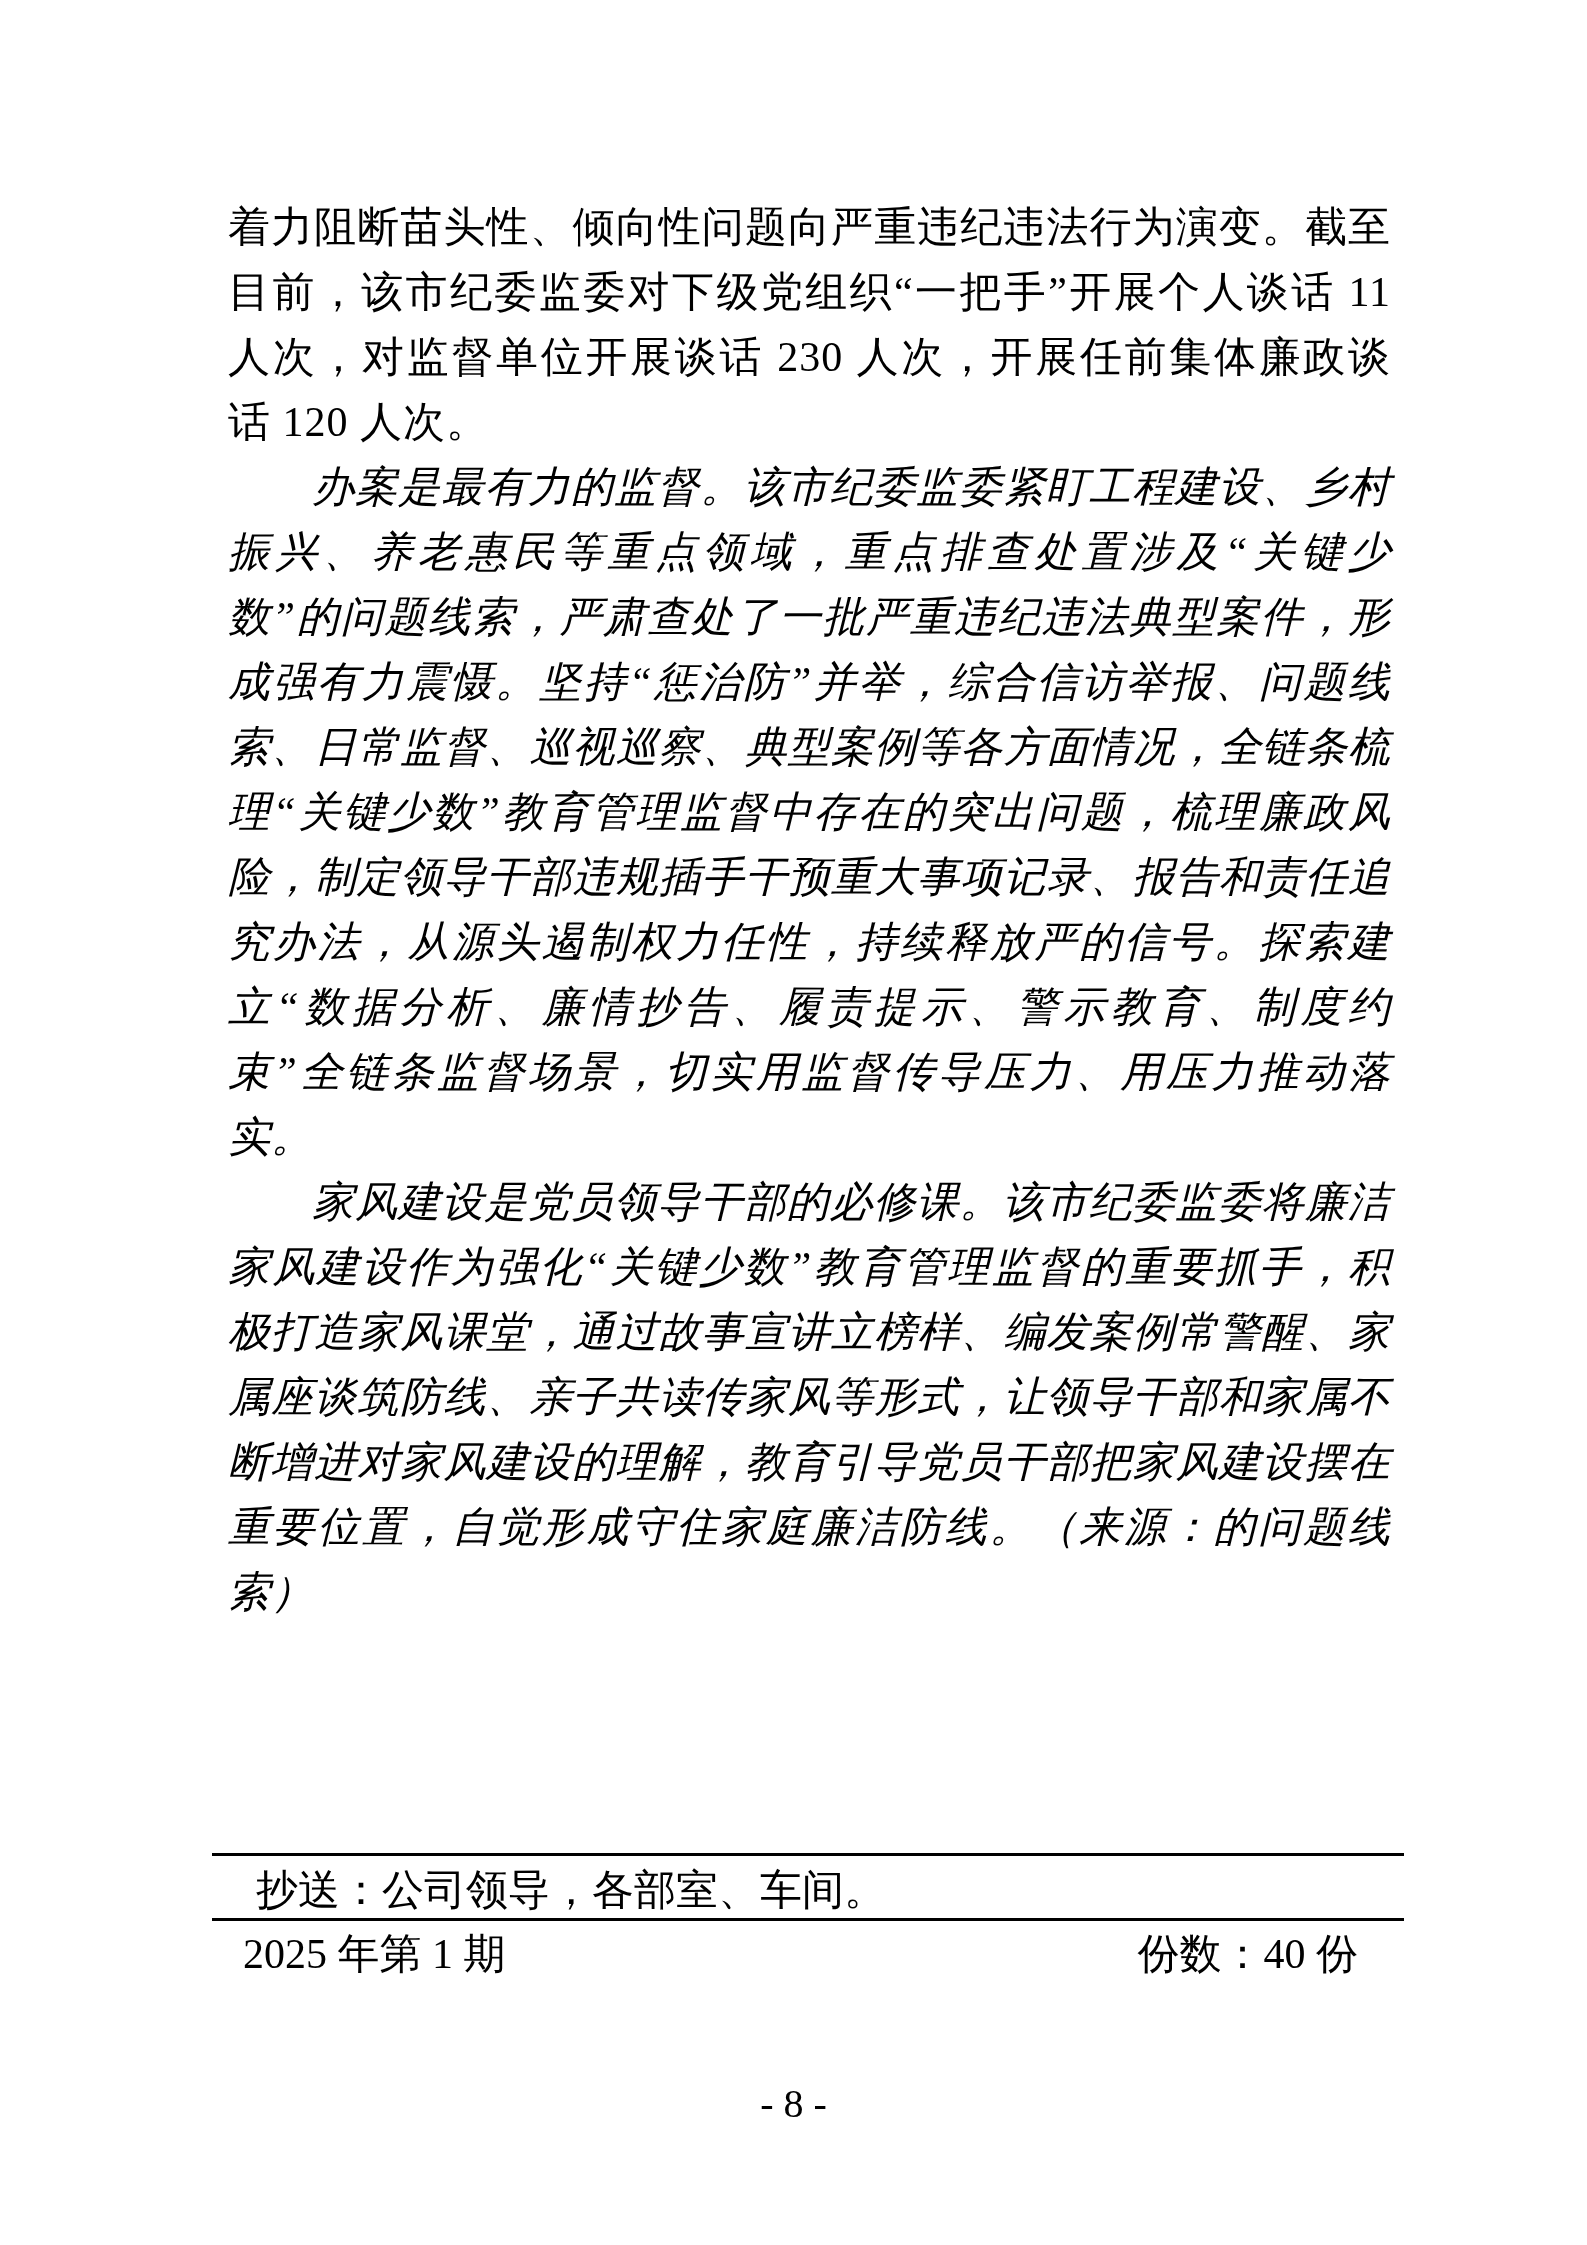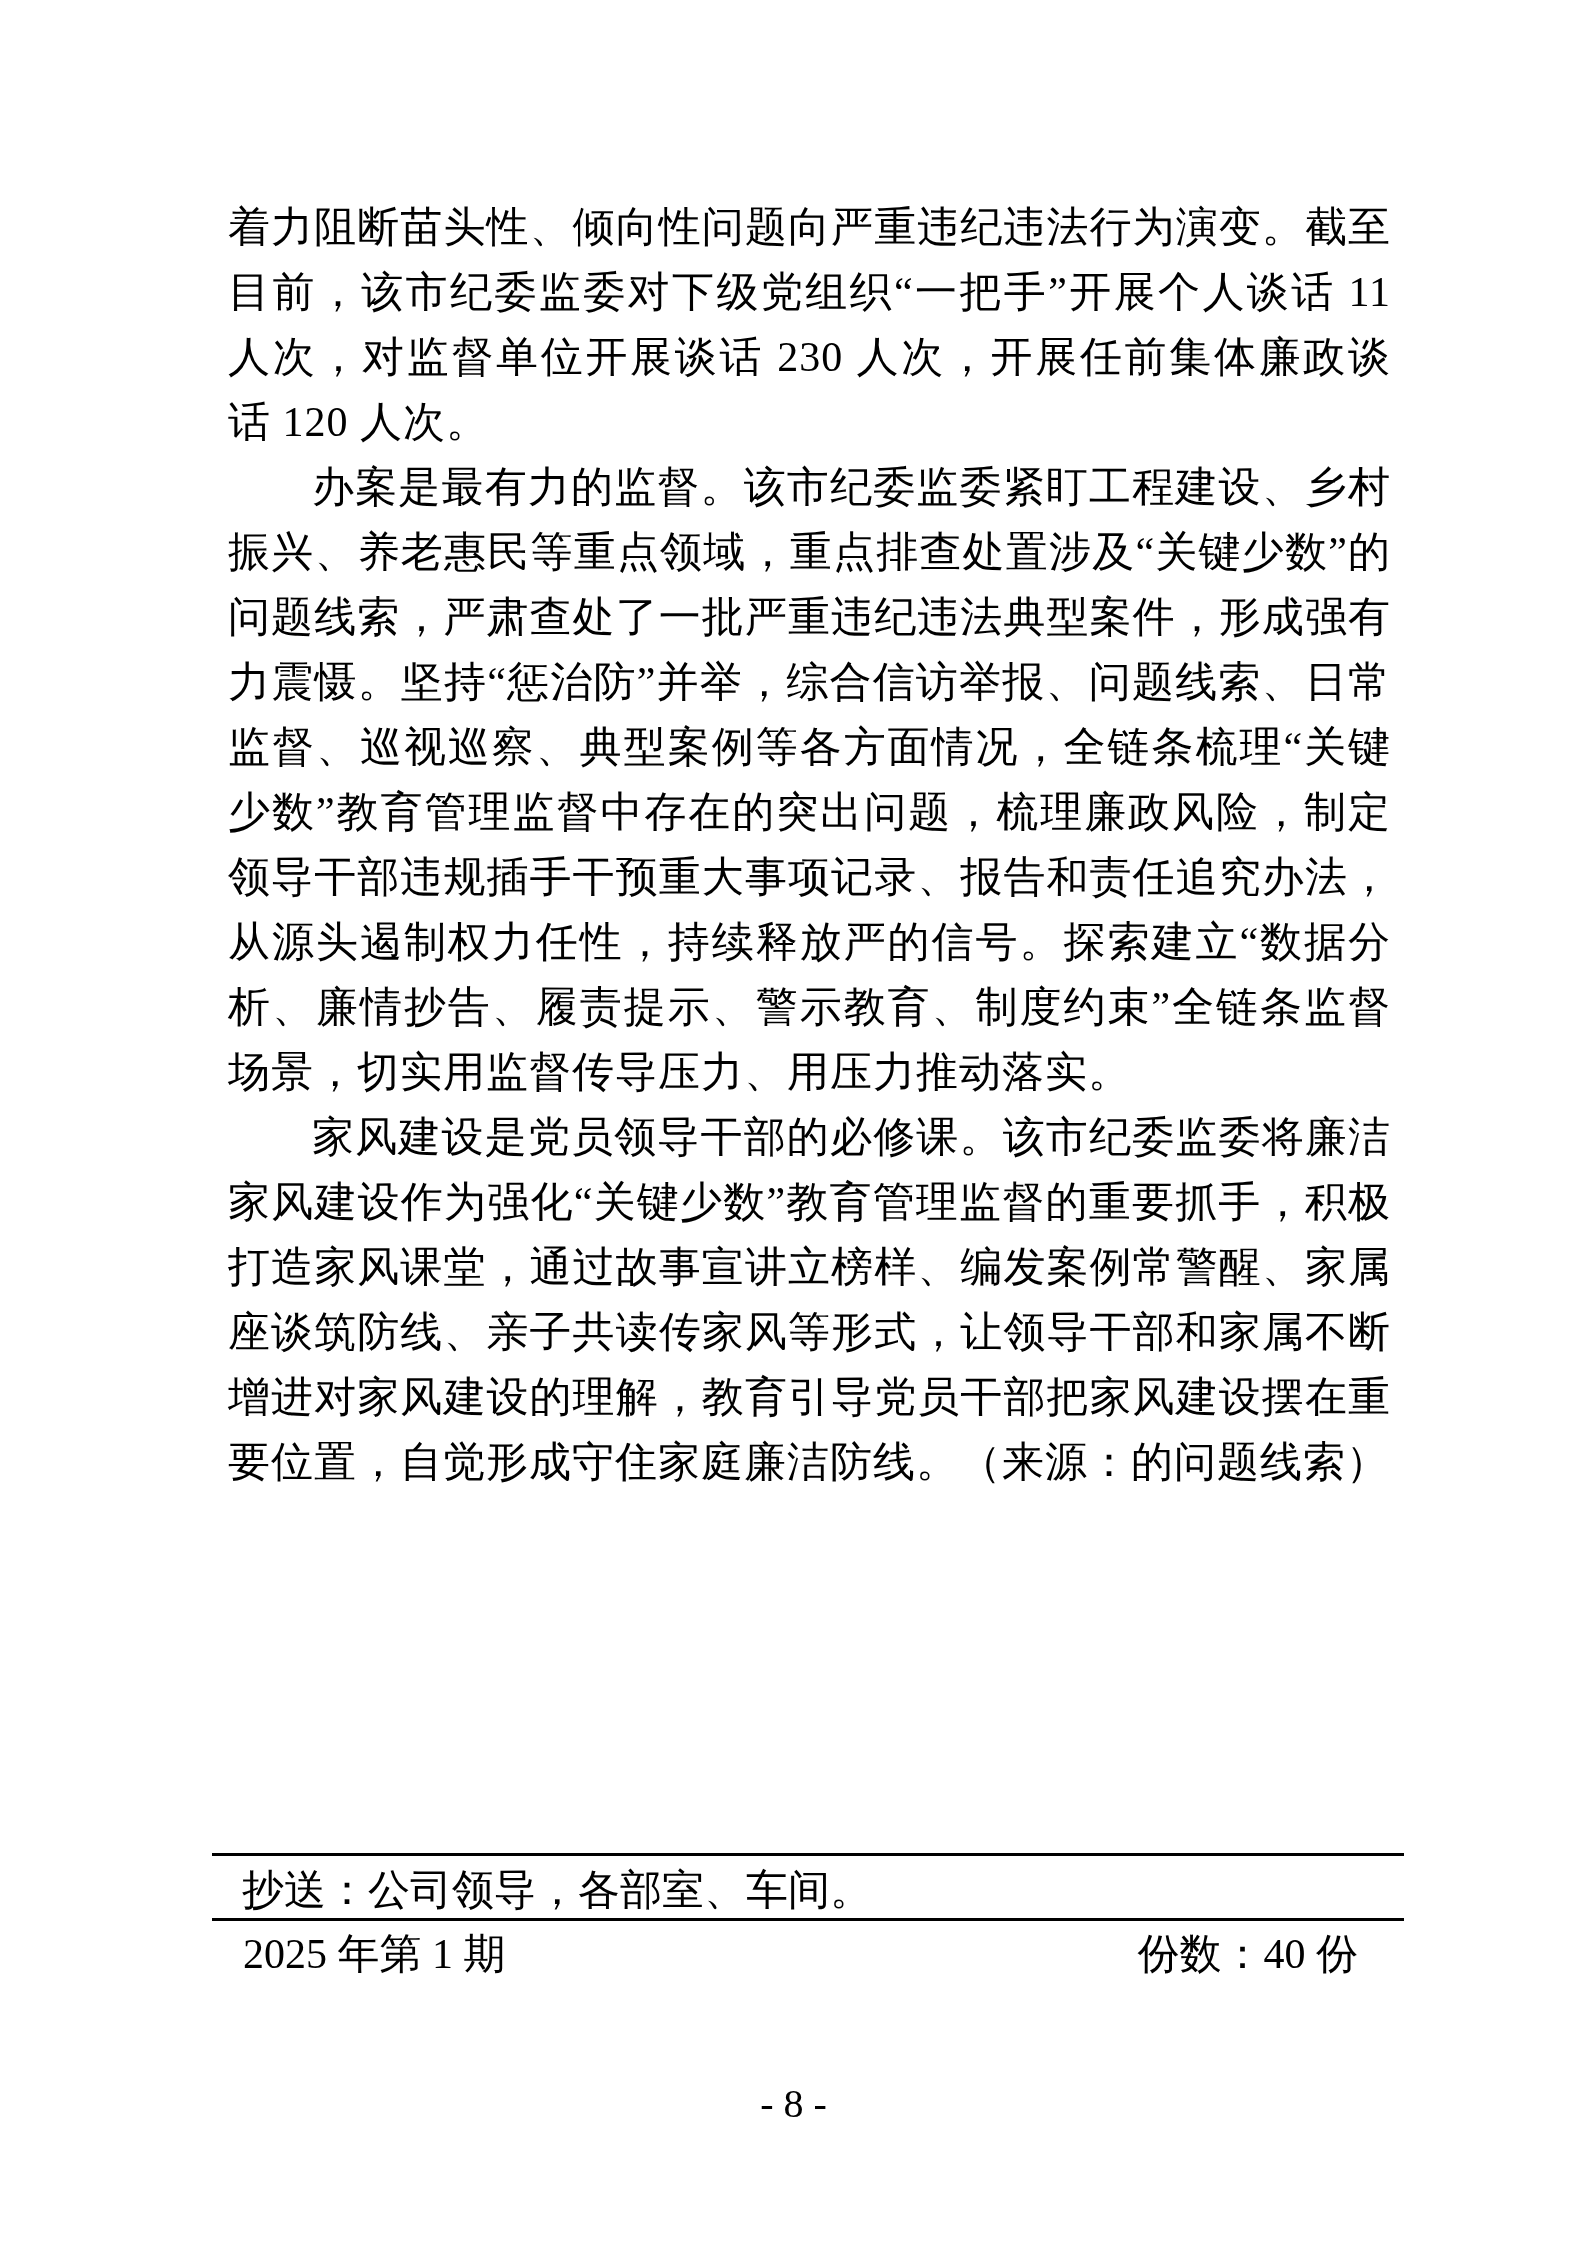--- a/index.html
+++ b/index.html
@@ -26,33 +26,34 @@
     line-height: 65px;
     text-align: justify;
     letter-spacing: 1px;
   }
   .body-text p {
     margin: 0;
     padding: 0;
   }
   .body-text p.indent {
     text-indent: 2em;
+    font-style: italic;
   }
   .rule {
     position: absolute;
     left: 212px;
     width: 1192px;
     height: 3px;
     background: #000000;
   }
   .rule-top { top: 1853px; }
   .rule-bottom { top: 1918px; }
   .cc-line {
     position: absolute;
-    left: 242px;
+    left: 256px;
     top: 1866px;
     width: 1160px;
     font-size: 42px;
     line-height: 48px;
     white-space: nowrap;
   }
   .issue-row {
     position: absolute;
     left: 243px;
     top: 1928px;

